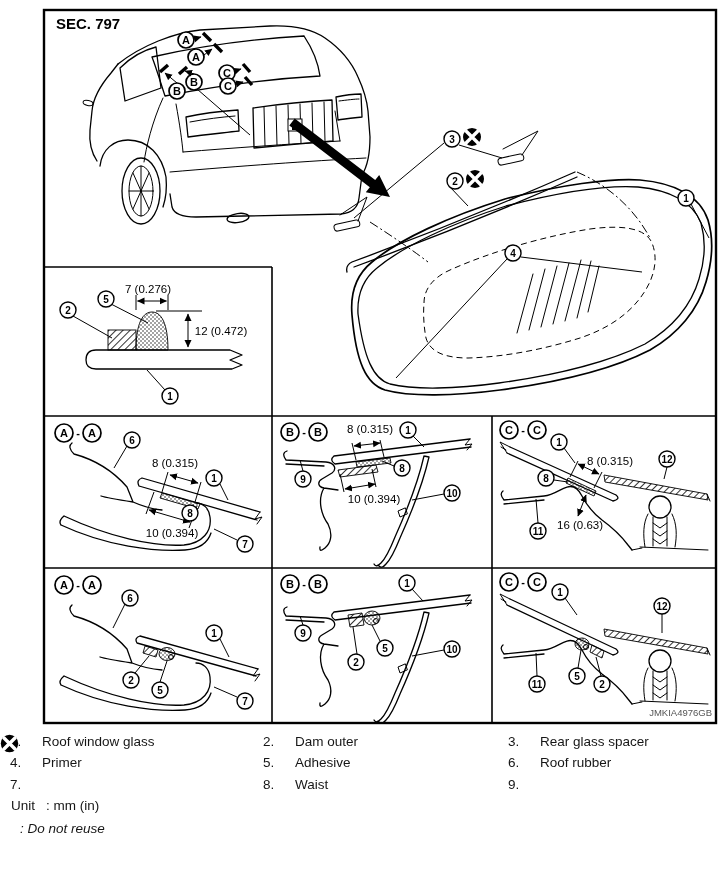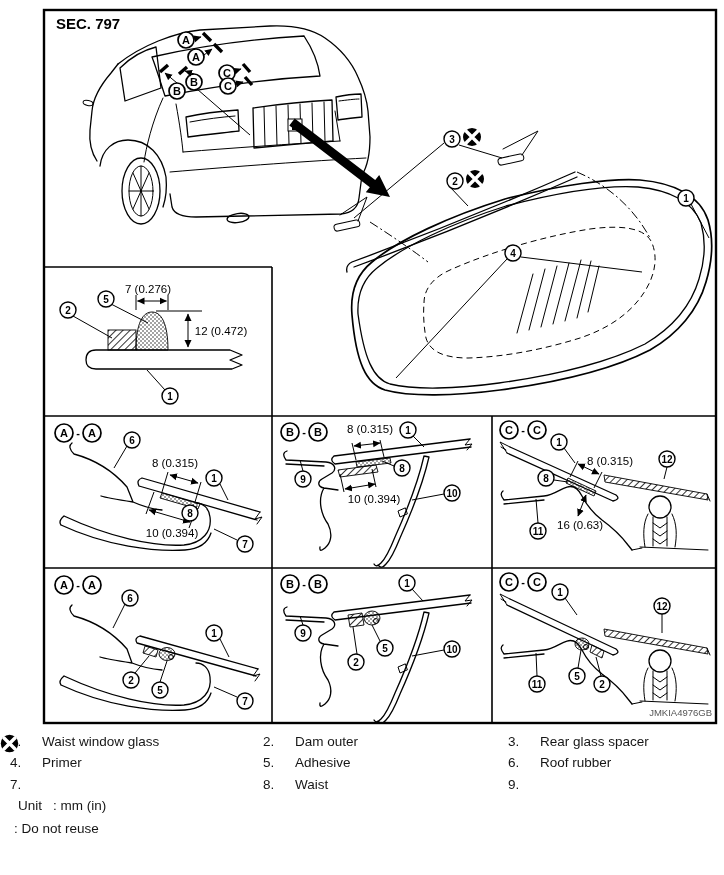--- a/index.html
+++ b/index.html
@@ -25,23 +25,23 @@
   .dim{font-size:11.5px;text-anchor:middle;}
   .sec{font-weight:bold;font-size:15px;}
   .code{font-size:9.5px;text-anchor:end;fill:#555;}
   .legend{position:absolute;left:0;top:734px;width:724px;font-size:13.5px;color:#161616;}
   .lrow{display:flex;height:21.4px;line-height:16px;}
   .lcell{display:flex;box-sizing:border-box;}
   .c1{width:263px;padding-left:10px;}
   .c2{width:245px;}
   .c3{width:216px;}
   .lnum{width:32px;flex:0 0 32px;}
-  .lunit{display:flex;padding-left:18px;height:21.4px;line-height:16px;}
+  .lunit{display:flex;padding-left:11px;height:21.4px;line-height:16px;}
   .lunit .lnum{width:35px;flex:0 0 35px;}
-  .ldnr{display:flex;align-items:flex-start;padding-left:0;margin-top:1px;}
+  .ldnr{display:flex;align-items:flex-start;padding-left:6px;margin-top:1px;font-style:italic;}
   .ldnr .llab{margin-left:14px;}
 </style>
 </head>
 <body>
 
 <div class="page">
 <svg width="724" height="875" viewBox="0 0 724 875">
   <defs>
     <pattern id="hatch" width="5" height="5" patternUnits="userSpaceOnUse" patternTransform="rotate(45)">
       <line x1="0" y1="0" x2="0" y2="5" stroke="#000" stroke-width="1.6"></line>
@@ -478,21 +478,21 @@
           <circle r="8"></circle>
           <text y="3.6">12</text>
         </g>
   </g>
 </svg>
 
 <div class="legend">
   <div class="lrow">
     <div class="lcell c1">
           <span class="lnum">1.</span>
-          <span class="llab">Waist window glass</span>
+          <span class="llab">Roof window glass</span>
         </div>
     <div class="lcell c2">
           <span class="lnum">2.</span>
           <span class="llab">Dam outer</span>
         </div>
     <div class="lcell c3">
           <span class="lnum">3.</span>
           <span class="llab">Rear glass spacer</span>
         </div>
   </div>

